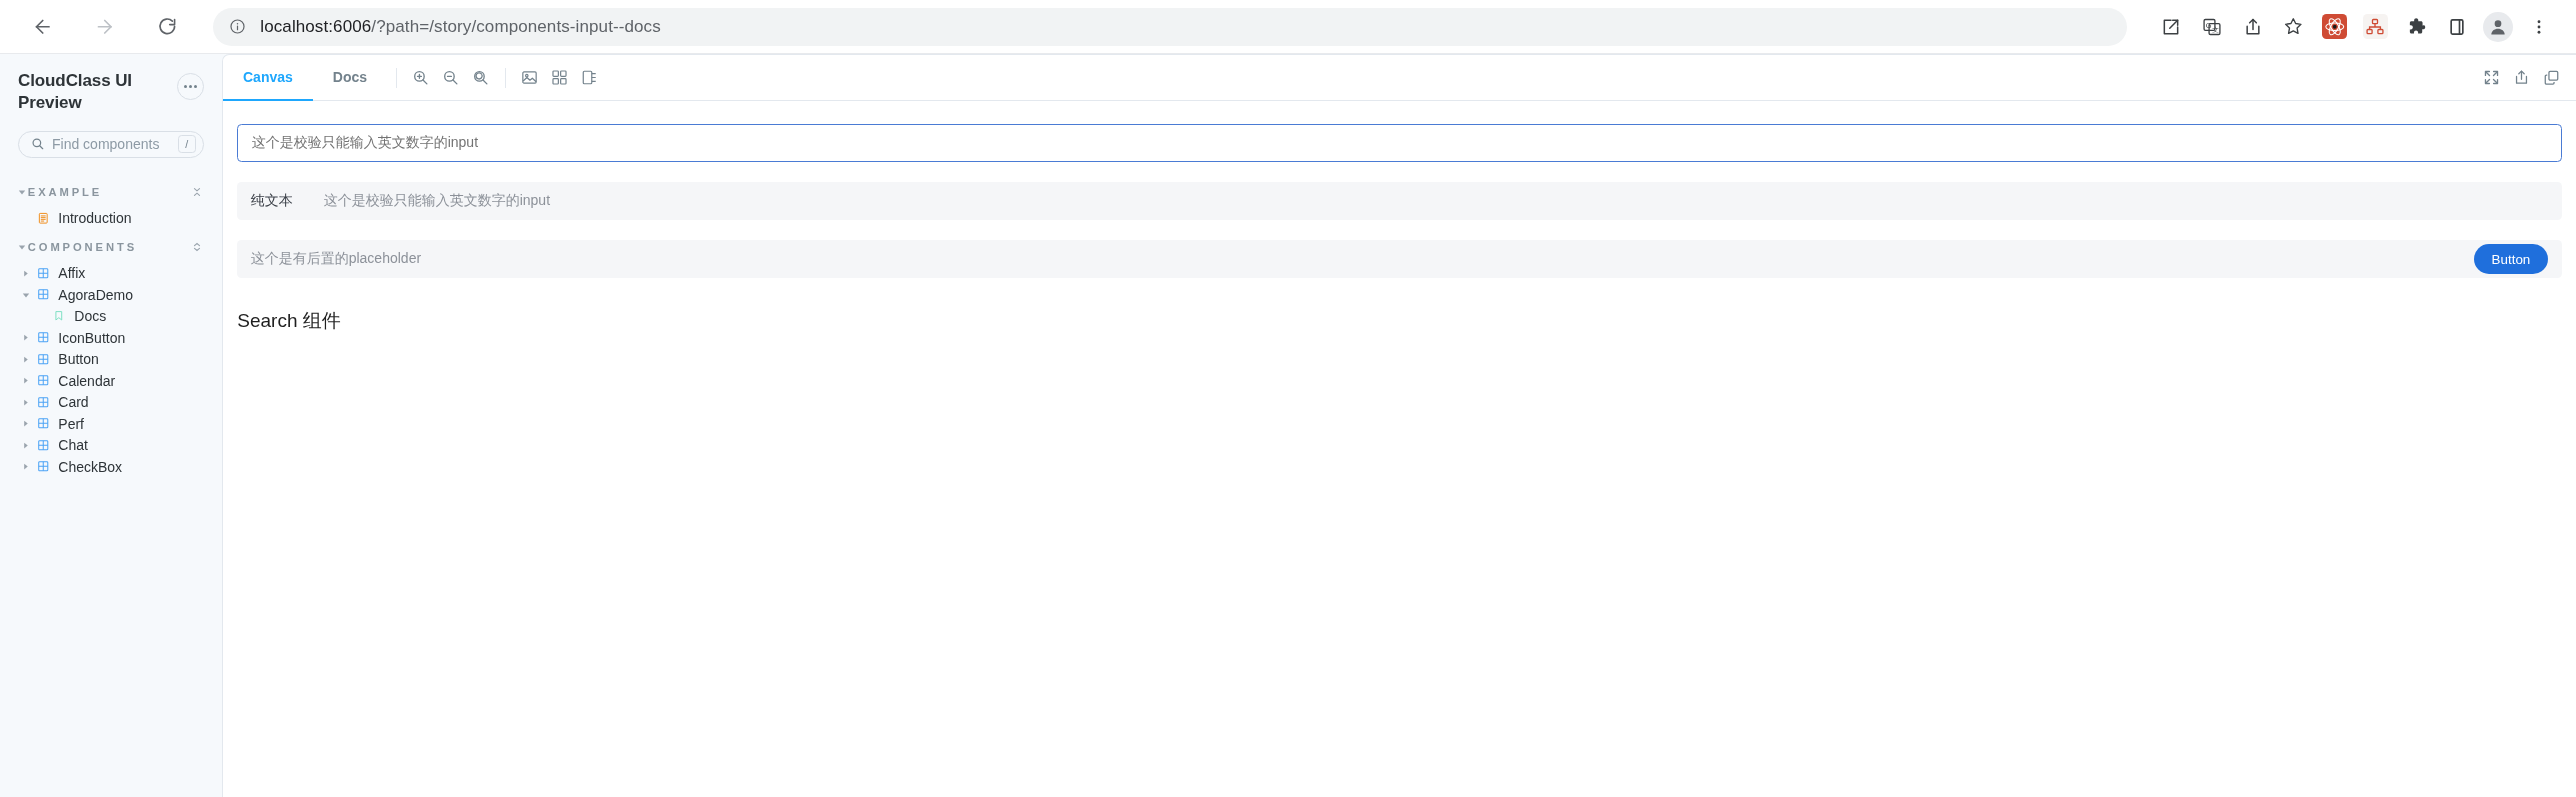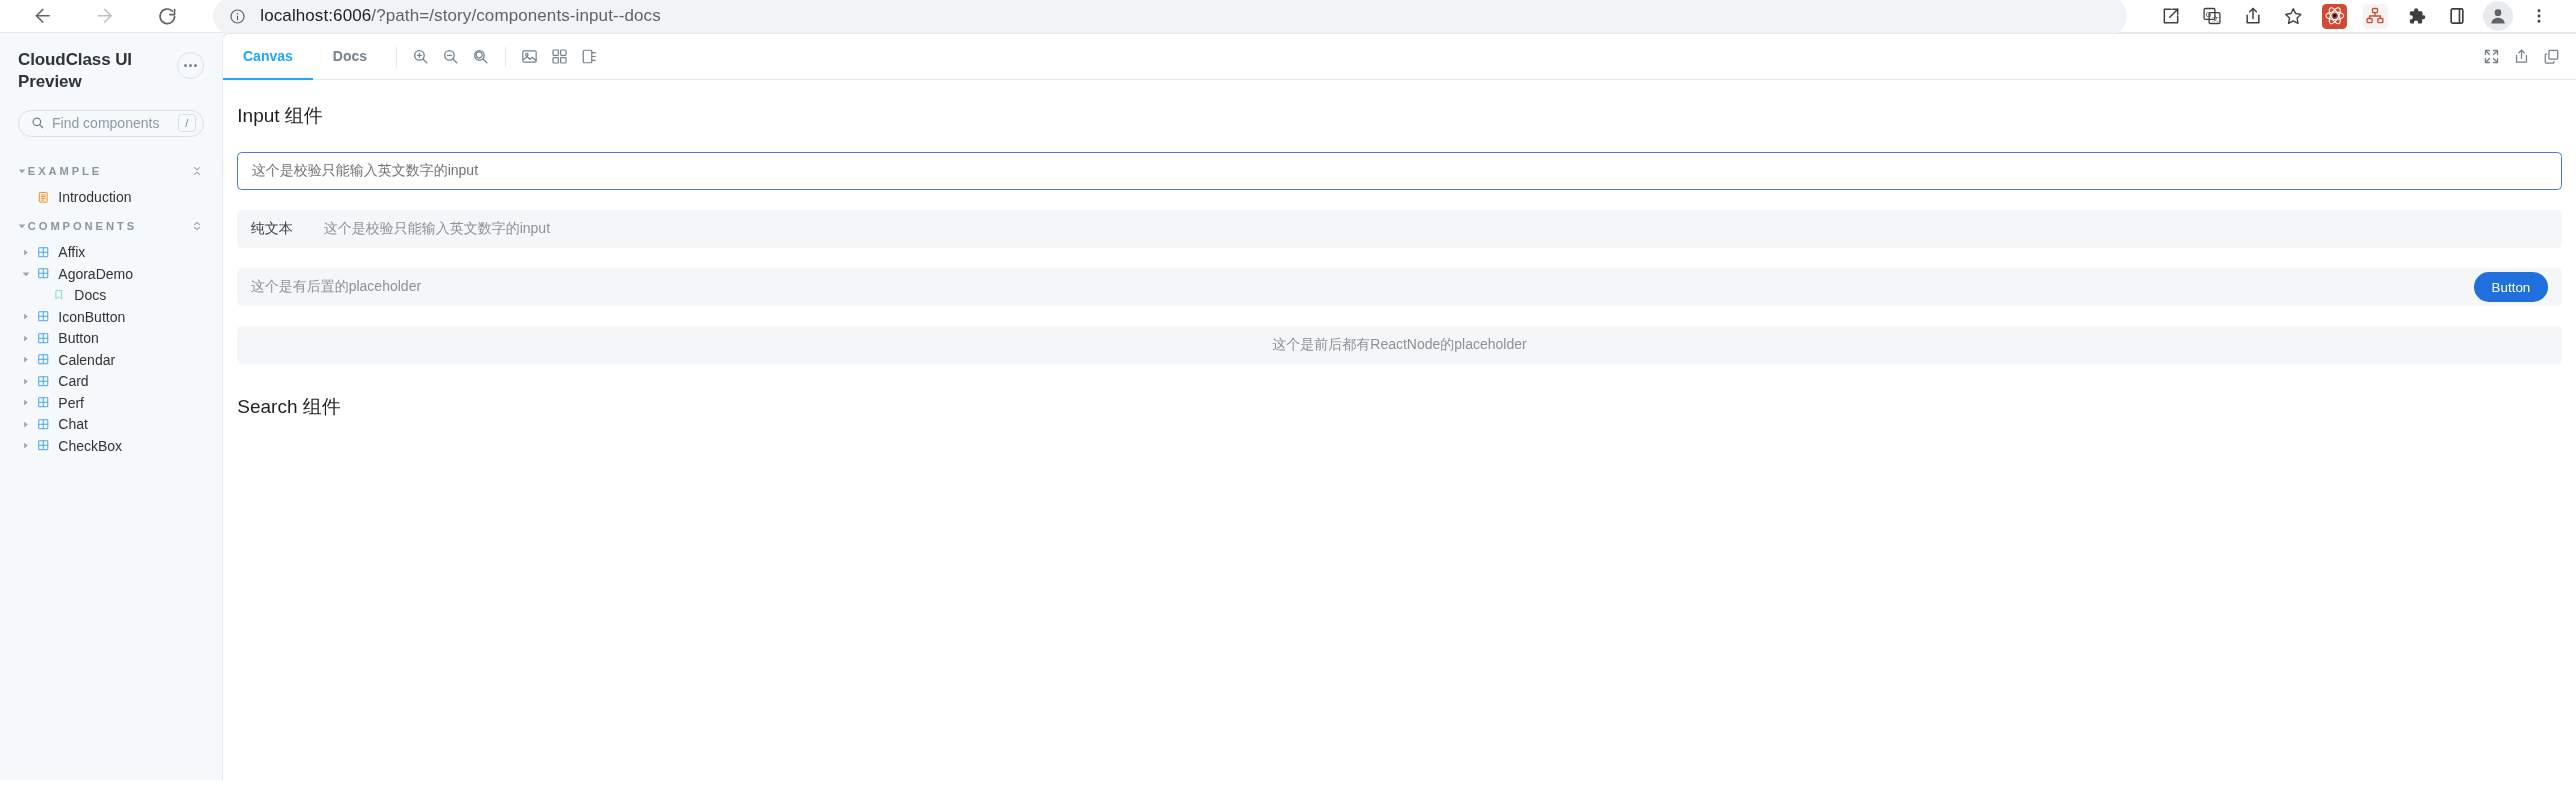--- a/index.html
+++ b/index.html
@@ -5,21 +5,21 @@
   * { box-sizing: border-box; margin: 0; padding: 0; }
   html, body {
     width: 2576px; height: 797px;
     font-family: "Liberation Sans", sans-serif;
     background: #ffffff;
     overflow: hidden;
   }
 
   
   .browser-bar {
-    height: 33px;
+    height: 54px;
     background: #ffffff;
     display: flex;
     align-items: center;
     padding: 0 18px;
     gap: 12px;
     border-bottom: 0.9px solid #e8eaed;
     flex-shrink: 0;
   }
   .nav-btn {
     width: 50px; height: 39px;
@@ -759,40 +759,36 @@
             <rect x="8.4" y="3.2" width="12.4" height="12.4" rx="1.6"></rect>
             <path d="M15.6 18.4v1.2a1.6 1.6 0 0 1-1.6 1.6H4.8a1.6 1.6 0 0 1-1.6-1.6v-9.2a1.6 1.6 0 0 1 1.6-1.6H6"></path>
           </svg>
         </div>
       </div>
 
     </div>
 
     <div class="canvas">
 
-      <h2 class="story-h">Input 组件</h2>
 
       <div class="inp-focus">
         <span class="ph">这个是校验只能输入英文数字的input</span>
       </div>
 
       <div class="inp-row">
         <span class="prefix-text">纯文本</span>
         <span class="ph">这个是校验只能输入英文数字的input</span>
       </div>
 
 
       <div class="inp-row">
         <span class="ph">这个是有后置的placeholder</span>
         <button class="btn-suffix">Button</button>
       </div>
 
-      <div class="inp-row centered">
-        <span class="ph">这个是前后都有ReactNode的placeholder</span>
-      </div>
 
       <h2 class="story-h2">Search 组件</h2>
 
     </div>
 
   </div>
 </div>
 
 
 </body></html>

